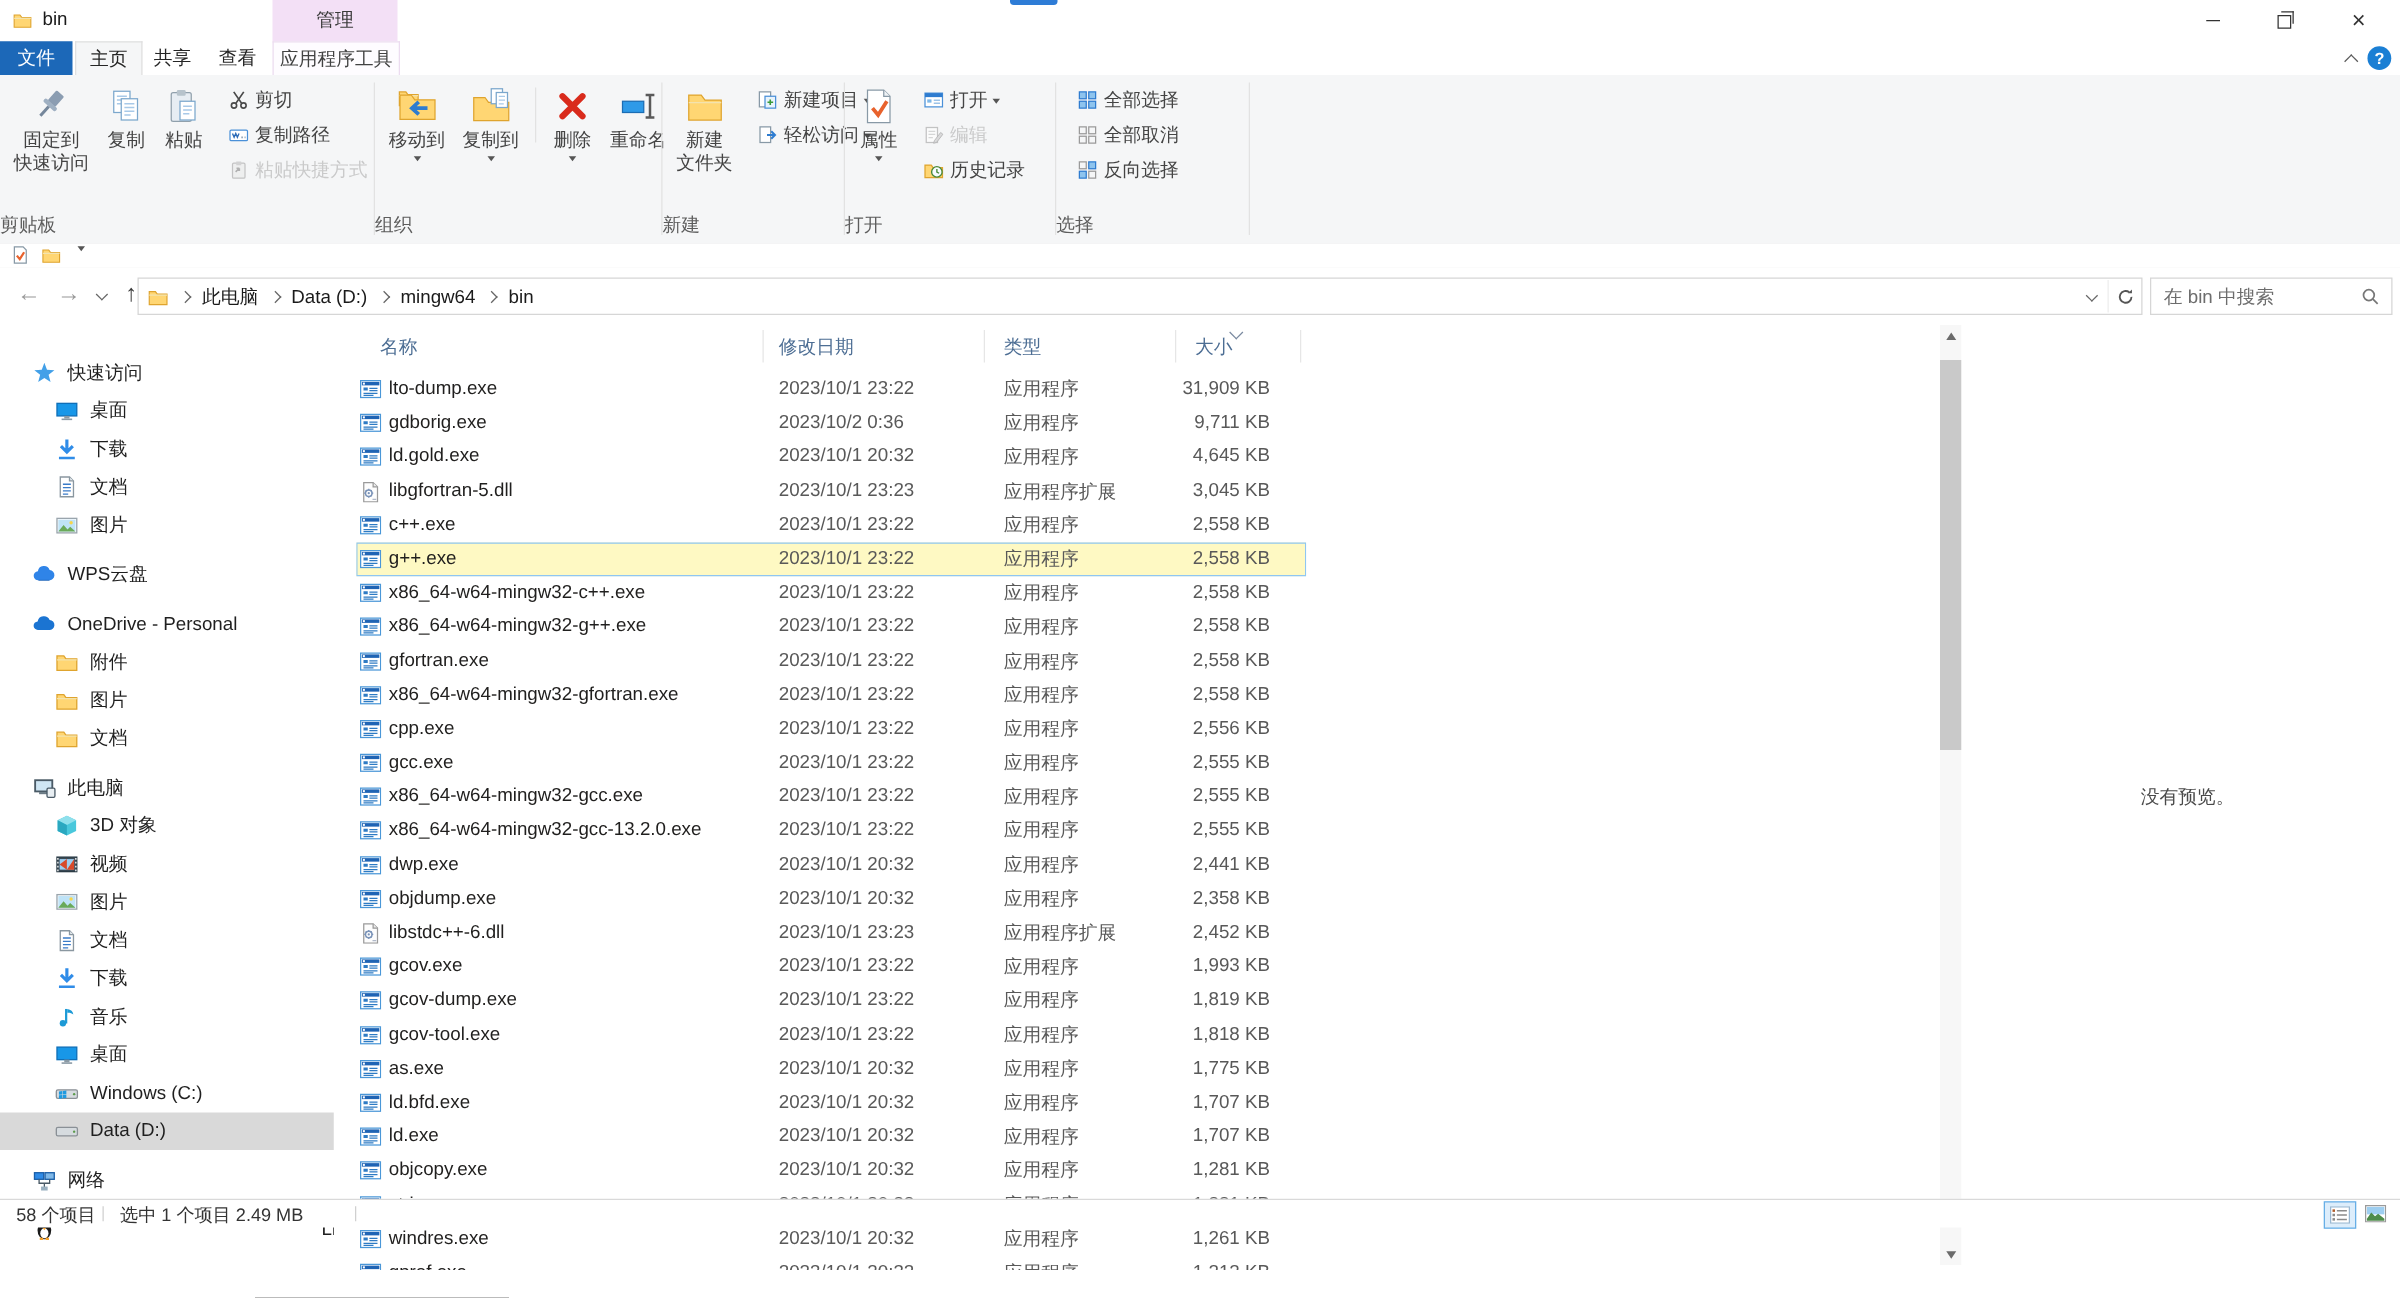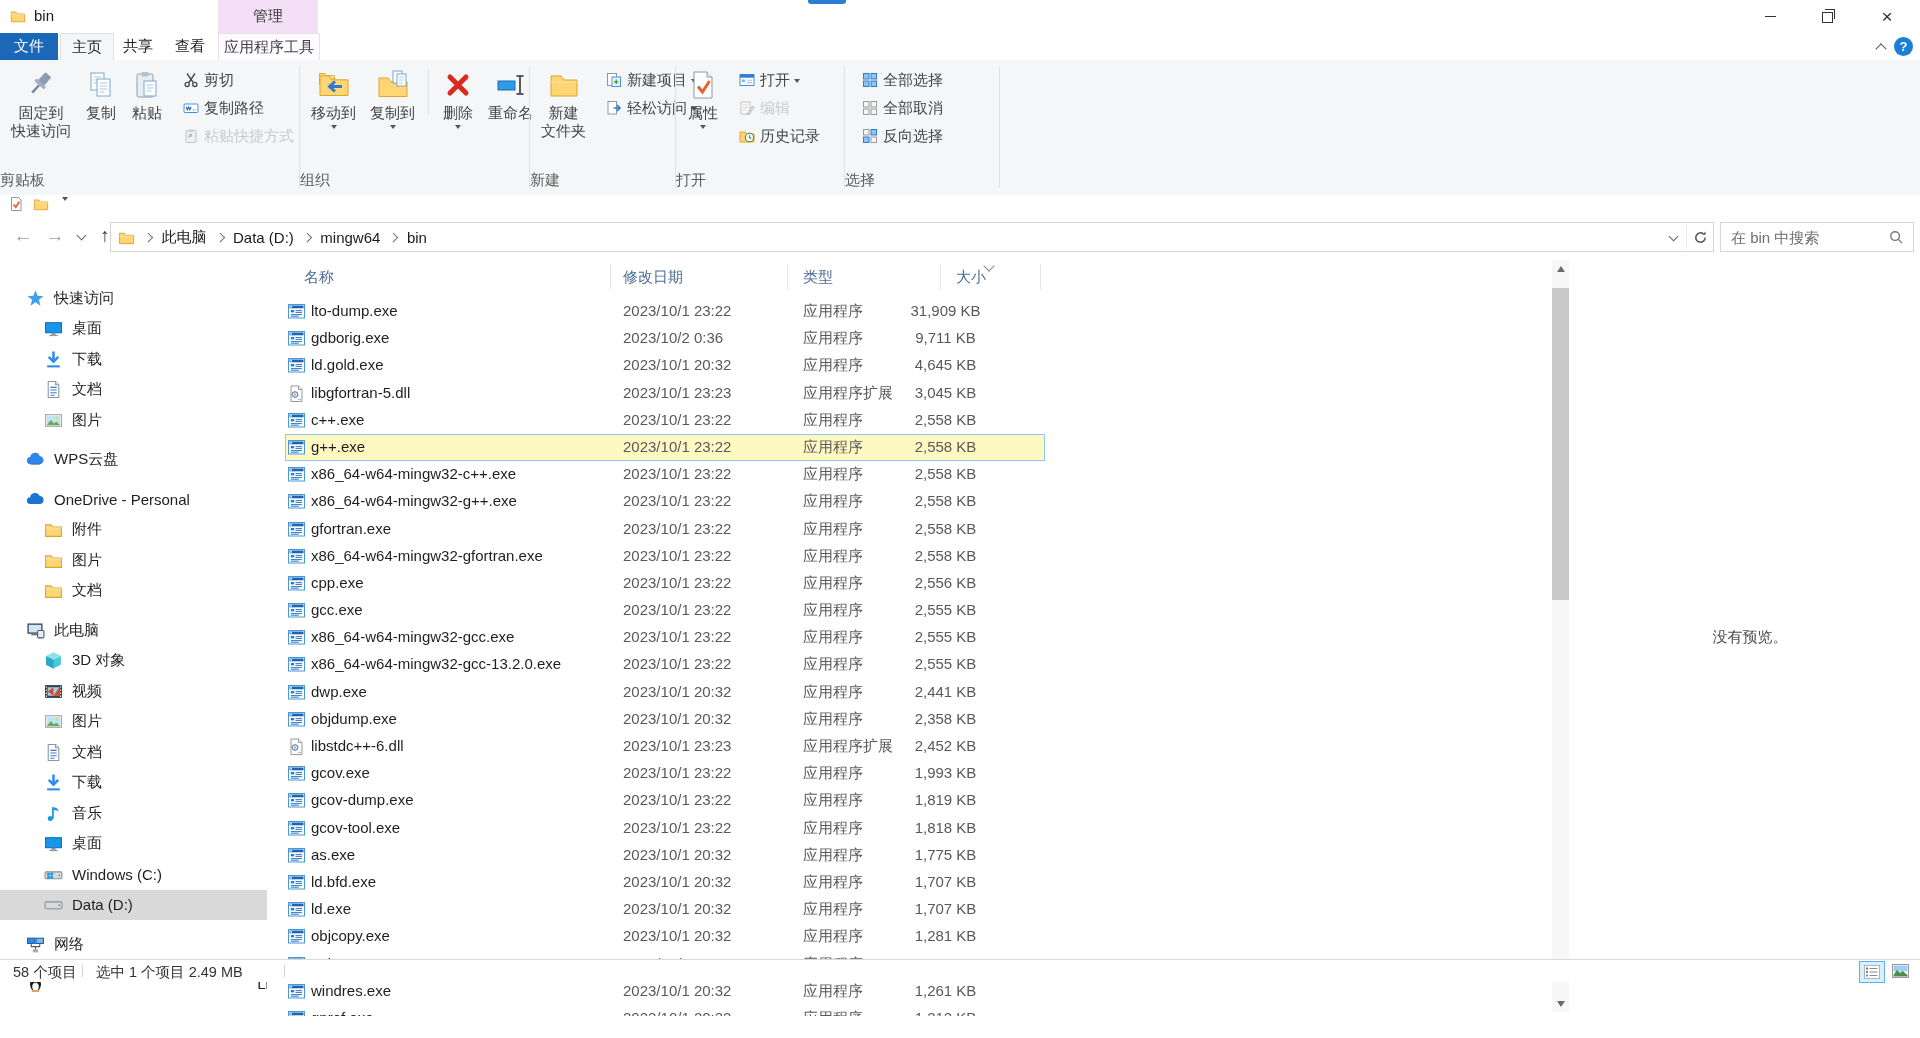--- a/index.html
+++ b/index.html
@@ -81,21 +81,21 @@
   .hcell{position:absolute;top:8px;cursor:default;}
   .hsep{position:absolute;top:4px;height:26px;width:1px;background:#e6e6e6;}
   #sort-caret{position:absolute;left:700px;top:2px;width:7px;height:7px;border-right:1.4px solid #7a8aa0;border-bottom:1.4px solid #7a8aa0;transform:rotate(45deg);}
   #rows{position:absolute;left:285px;top:298px;width:760px;height:718px;overflow:hidden;}
   .frow{position:relative;height:27.2px;cursor:default;}
   .frow.sel{background:#fef9c3;outline:1px solid #8fc6f2;outline-offset:-1px;}
   .frow .fic{position:absolute;left:3px;top:5px;width:17px;height:17px;}
   .frow .fname{position:absolute;left:26px;top:4px;white-space:nowrap;color:#201f1e;}
   .frow .fdate{position:absolute;left:338px;top:4px;color:#595959;}
   .frow .ftype{position:absolute;left:518px;top:4px;color:#595959;}
-  .frow .fsize{position:absolute;left:590px;top:4px;width:141px;text-align:center;color:#595959;}
+  .frow .fsize{position:absolute;left:590px;top:4px;width:141px;text-align:right;color:#595959;}
 
   
   #vscroll{position:absolute;left:1552px;top:260px;width:17px;height:752px;background:#f7f7f7;}
   .sbtn{position:absolute;left:0;width:17px;height:17px;display:flex;align-items:center;justify-content:center;}
   .tri-up{width:0;height:0;border-left:4.5px solid transparent;border-right:4.5px solid transparent;border-bottom:6px solid #6b6b6b;}
   .tri-down{width:0;height:0;border-left:4.5px solid transparent;border-right:4.5px solid transparent;border-top:6px solid #6b6b6b;}
   #vthumb{position:absolute;left:0;top:28px;width:17px;height:312px;background:#c9c9c9;}
 
   
   #preview-pane{position:absolute;left:1580px;top:258px;width:340px;height:758px;background:#fff;}

